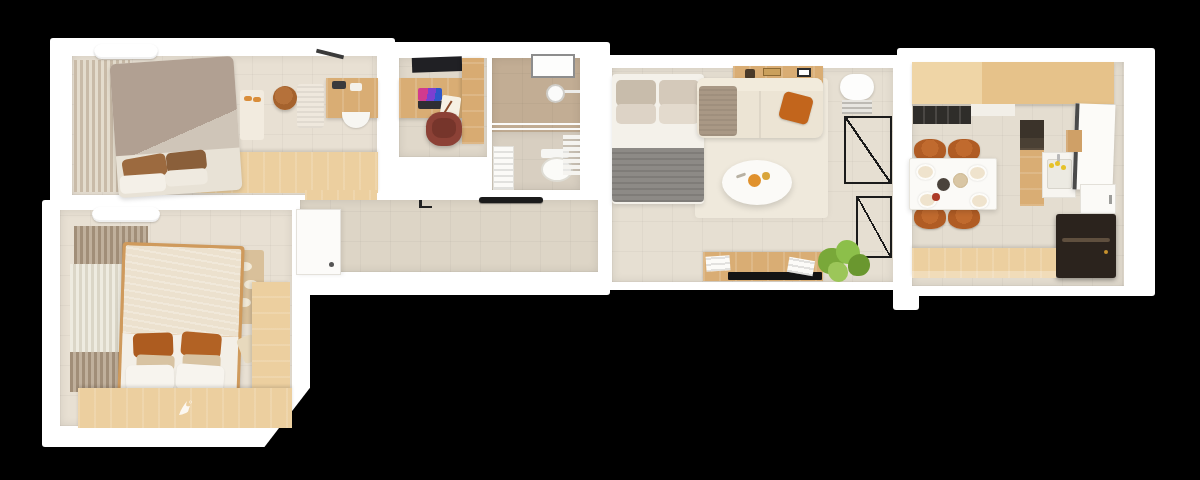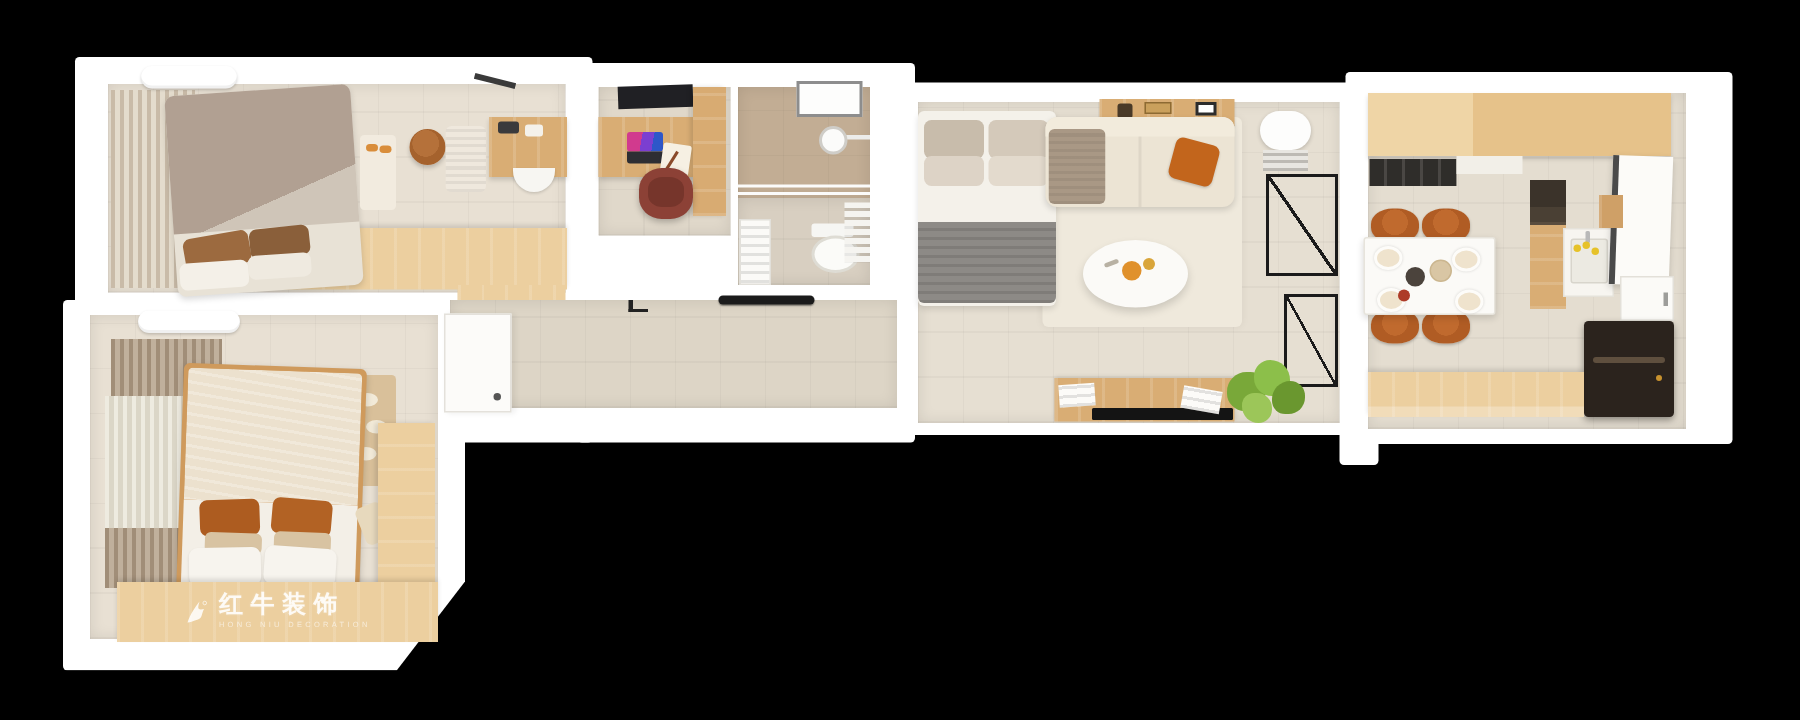--- a/index.html
+++ b/index.html
@@ -128,24 +128,20 @@
     <div class="a" style="left:58px;top:120px;width:48px;height:26px;background:#f7f4ee;border-radius:6px;transform:rotate(2deg);box-shadow:0 1px 2px rgba(0,0,0,0.12);"></div>
   </div>
   <div class="a" style="left:240px;top:336px;width:18px;height:26px;background:#e7d9bd;border-radius:4px;transform:rotate(-22deg);"></div>
   <div class="a woodgrainv" style="left:252px;top:282px;width:38px;height:112px;background-color:var(--wood);box-shadow:-2px 0 3px rgba(0,0,0,0.12);"></div>
   <div class="a woodgrain" style="left:78px;top:388px;width:214px;height:40px;background-color:var(--wood);box-shadow:0 -2px 3px rgba(0,0,0,0.12);">
     <div class="wm">
       <svg width="16" height="18" viewBox="0 0 16 18">
         <path d="M2,16 C4,10 7,6 10,2 C9,6 8,8 13,7 C11,11 12,13 9,14 C6,15 4,16 2,16 Z" fill="rgba(255,255,255,0.85)"></path>
         <circle cx="13.5" cy="3" r="1.2" fill="none" stroke="rgba(255,255,255,0.7)" stroke-width="0.6"></circle>
       </svg>
-      <div class="wm-text">
-        <div class="wm-brand">红牛装饰</div>
-        <div class="wm-sub">HONG NIU DECORATION</div>
-      </div>
     </div>
   </div>
 
   <div class="a" style="left:612px;top:74px;width:92px;height:130px;background:#f4f1ea;border-radius:4px;box-shadow:0 2px 4px rgba(0,0,0,0.12);">
     <div class="a" style="left:4px;top:6px;width:40px;height:26px;background:#c8bcab;border-radius:5px;"></div>
     <div class="a" style="left:47px;top:6px;width:40px;height:26px;background:#d4c9ba;border-radius:5px;"></div>
     <div class="a" style="left:4px;top:30px;width:40px;height:20px;background:#ddd3c6;border-radius:5px;"></div>
     <div class="a" style="left:47px;top:30px;width:40px;height:20px;background:#e3dacd;border-radius:5px;"></div>
     <div class="a grayline" style="left:0;top:74px;width:92px;height:54px;background-color:var(--blanket-gray);border-radius:0 0 4px 4px;"></div>
   </div>

